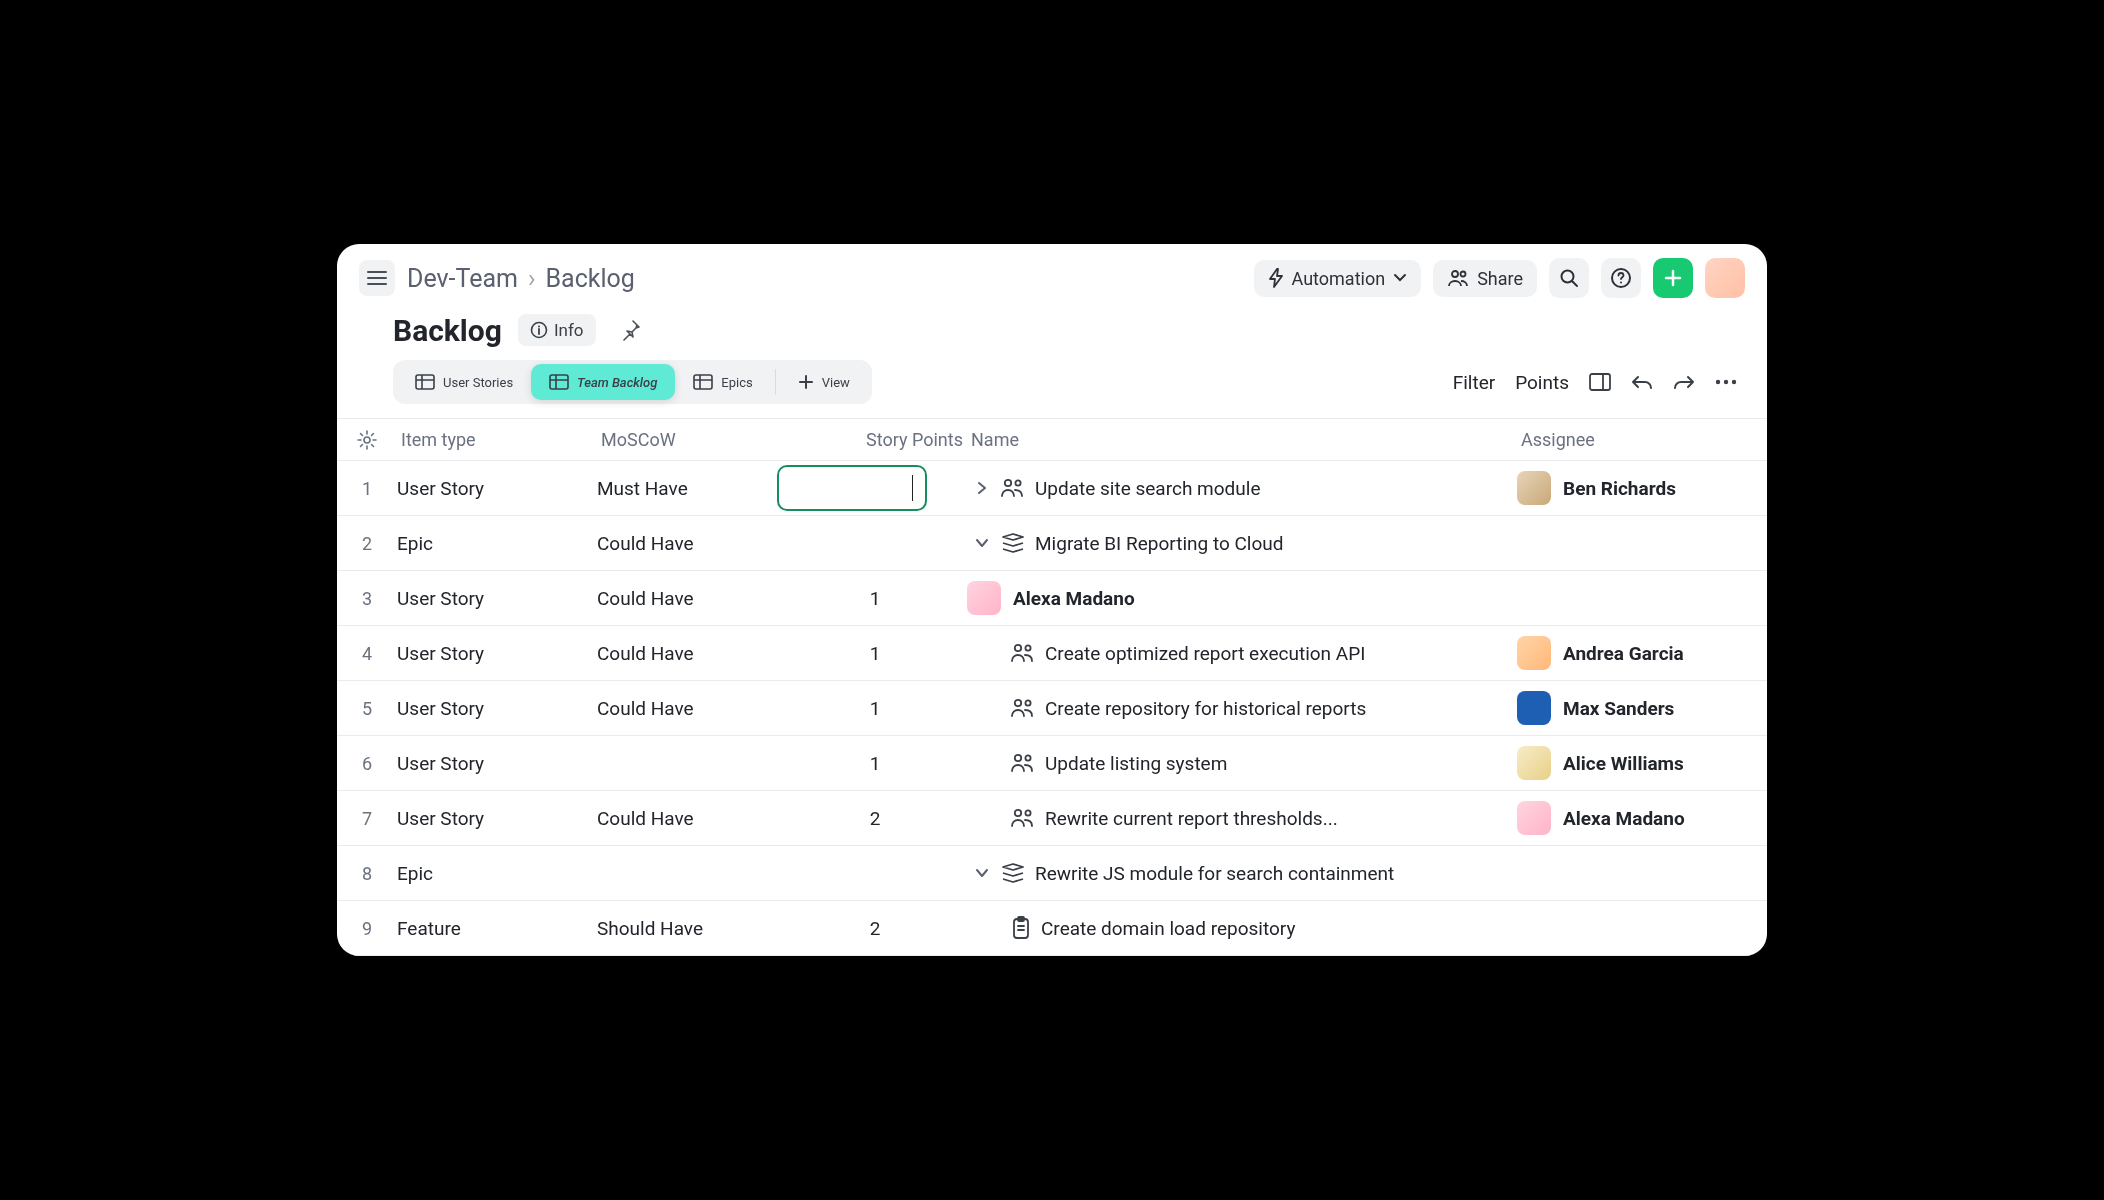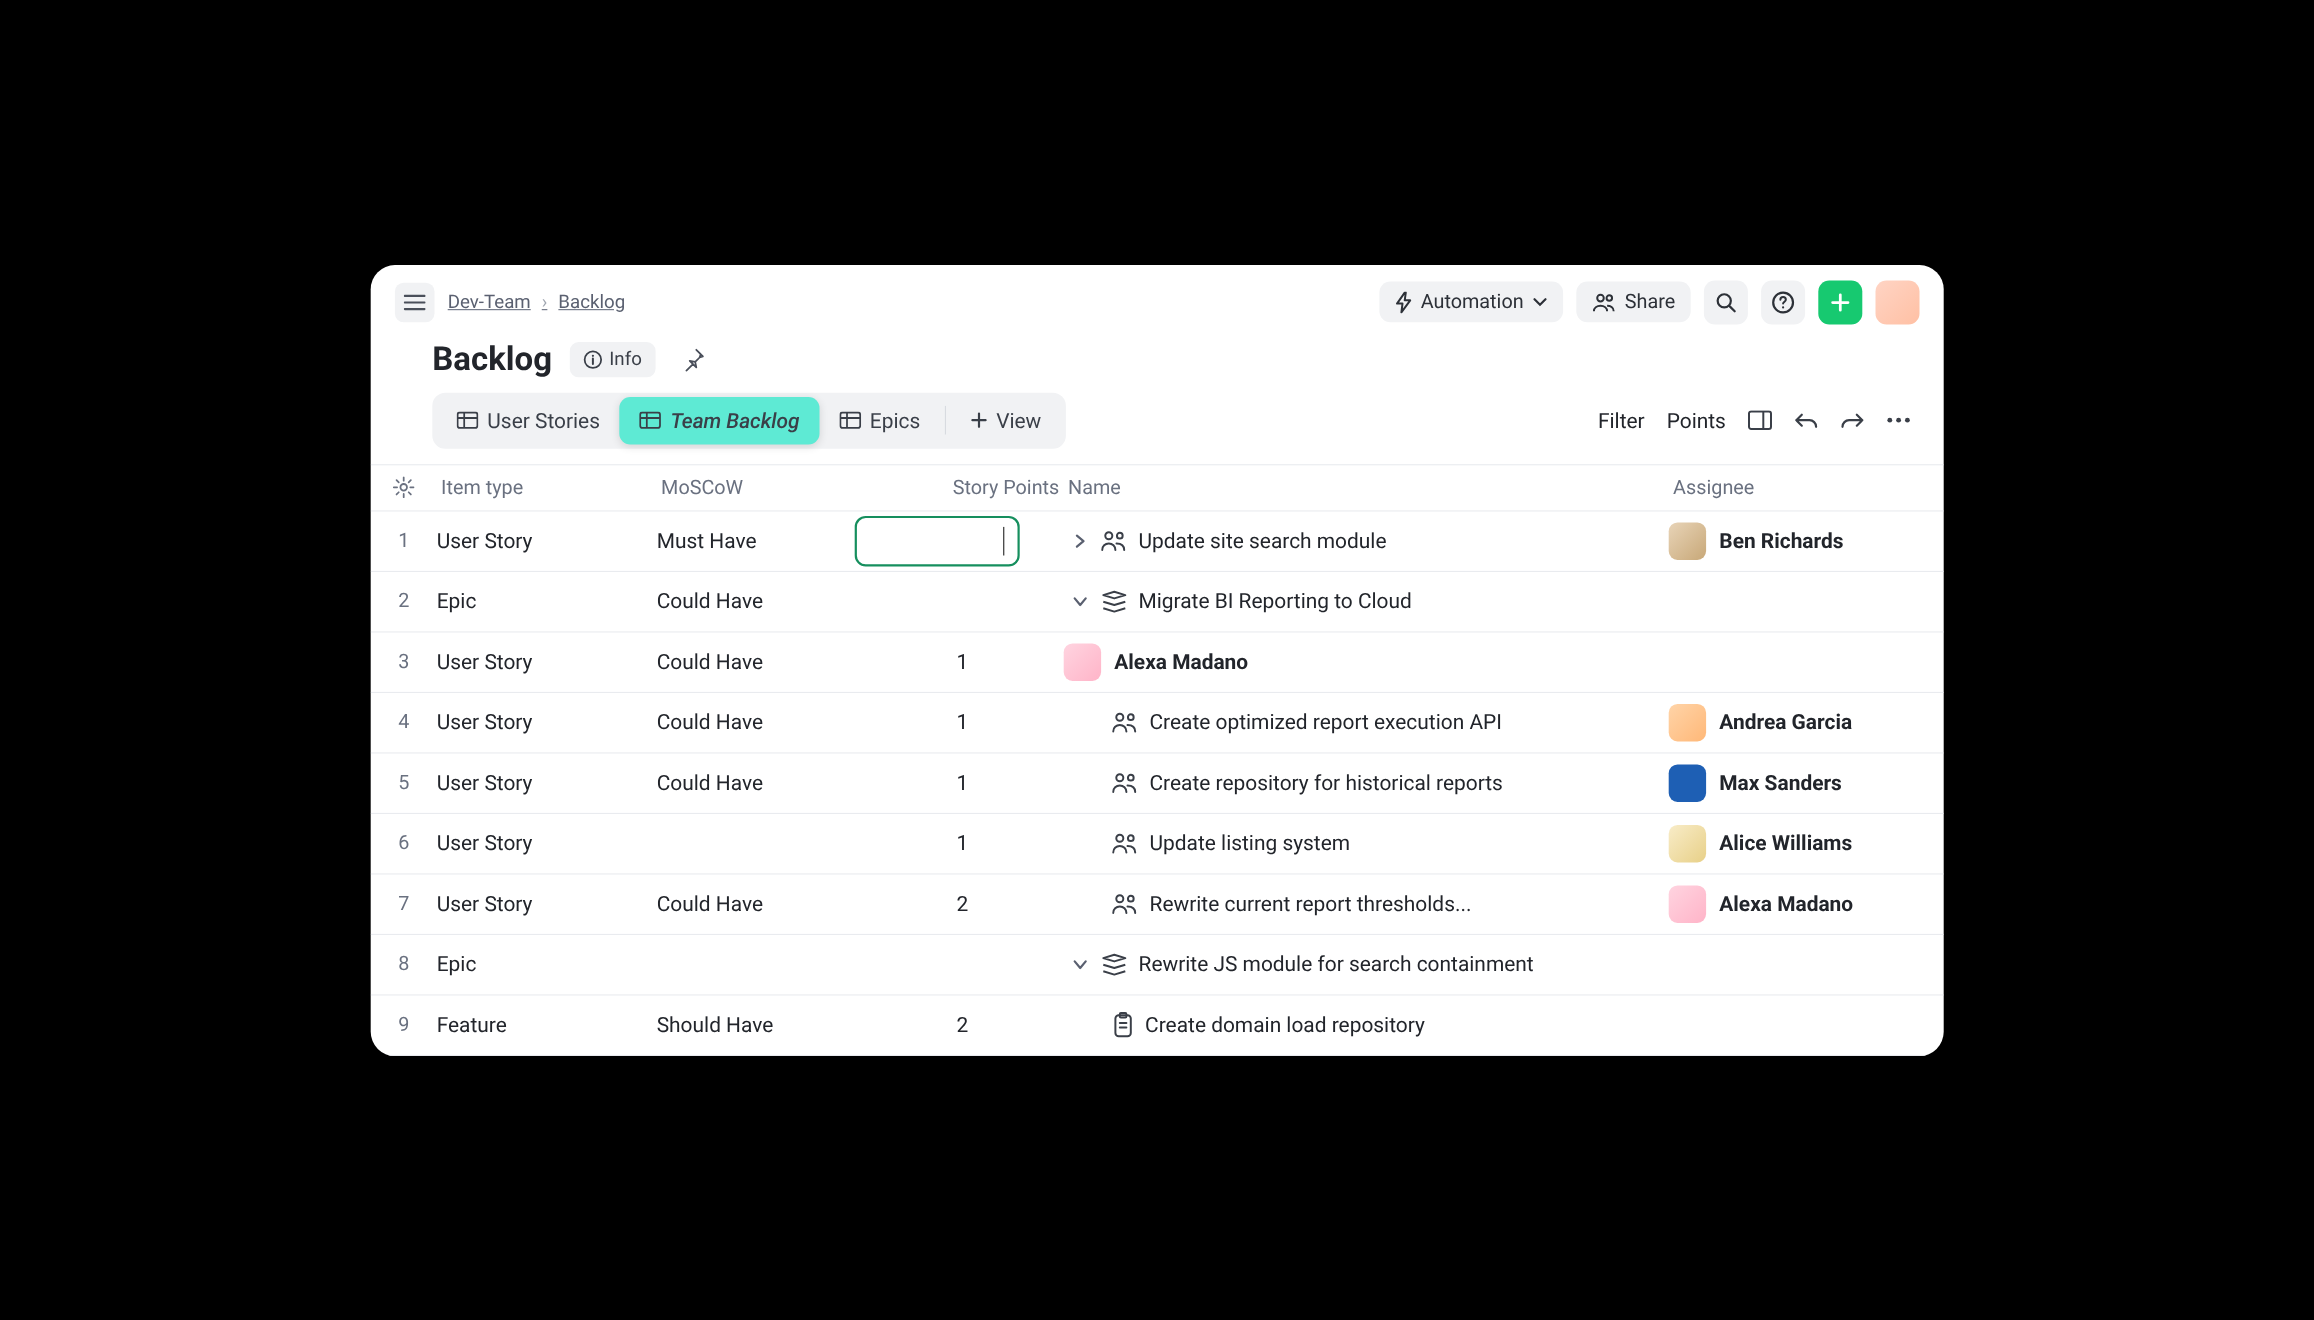--- a/index.html
+++ b/index.html
@@ -30,23 +30,22 @@
   }
   .hamburger-btn {
     width: 36px; height: 36px;
     background: #f1f2f4;
     border-radius: 8px;
     display: flex; align-items: center; justify-content: center;
     color: #4a4f5a;
   }
   .breadcrumb {
     display: flex; align-items: center; gap: 10px;
-    font-size: 17px;
+    font-size: 25px;
     color: #6a7180;
-    text-decoration: underline;
   }
   .breadcrumb .crumb { color: #5a6070; }
   .breadcrumb .sep { color: #a0a6b0; }
   .header-spacer { flex: 1; }
   .pill-btn {
     display: flex; align-items: center; gap: 8px;
     background: #f1f2f4;
     border-radius: 10px;
     padding: 8px 14px;
     font-size: 18px;
@@ -96,21 +95,21 @@
   }
   .tabs-group {
     display: flex; align-items: center;
     background: #f1f2f4;
     border-radius: 12px;
     padding: 4px;
   }
   .tab {
     display: flex; align-items: center; gap: 8px;
     padding: 10px 18px;
-    font-size: 19px;
+    font-size: 13px;
     color: #3a3f48;
     border-radius: 10px;
   }
   .tab.active {
     background: #5eead4;
     box-shadow: 0 2px 8px rgba(0,0,0,0.12);
     font-weight: 500;
     font-style: italic;
   }
   .tab-divider {

